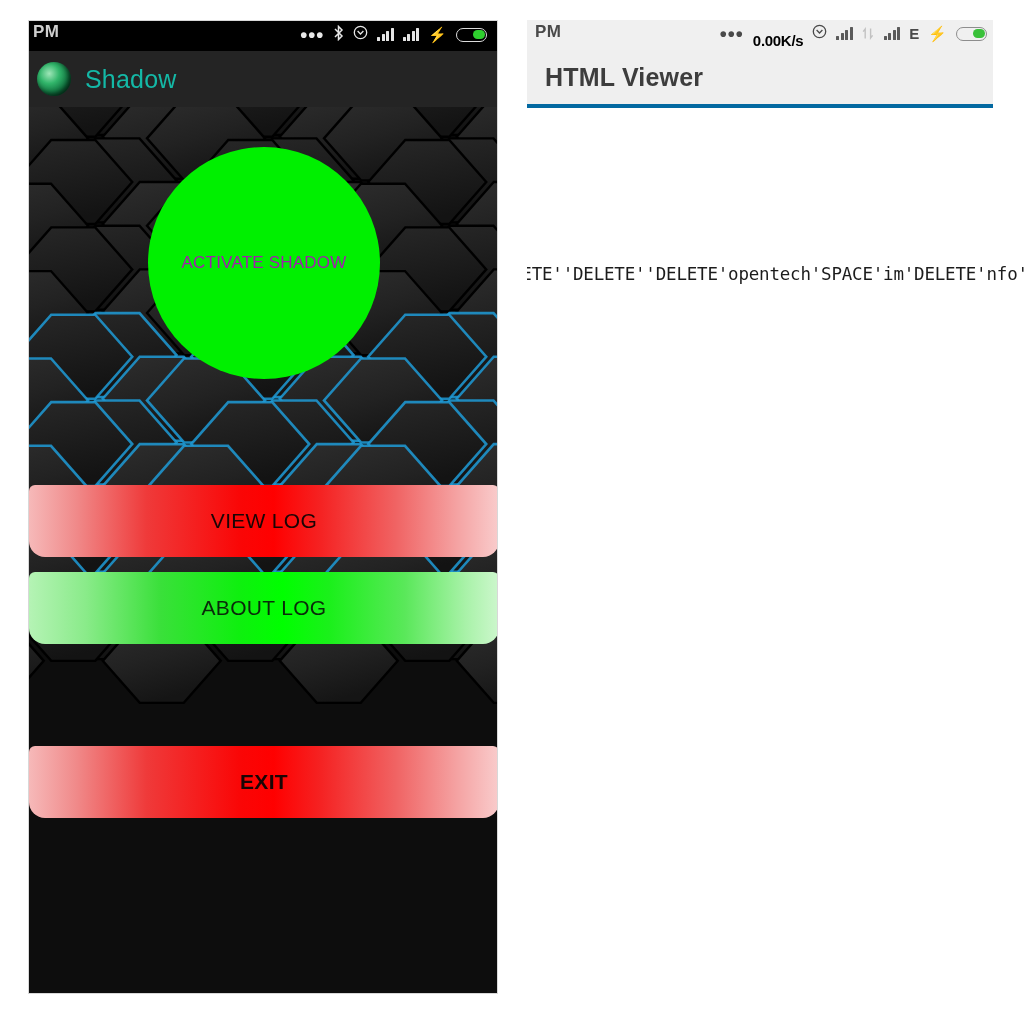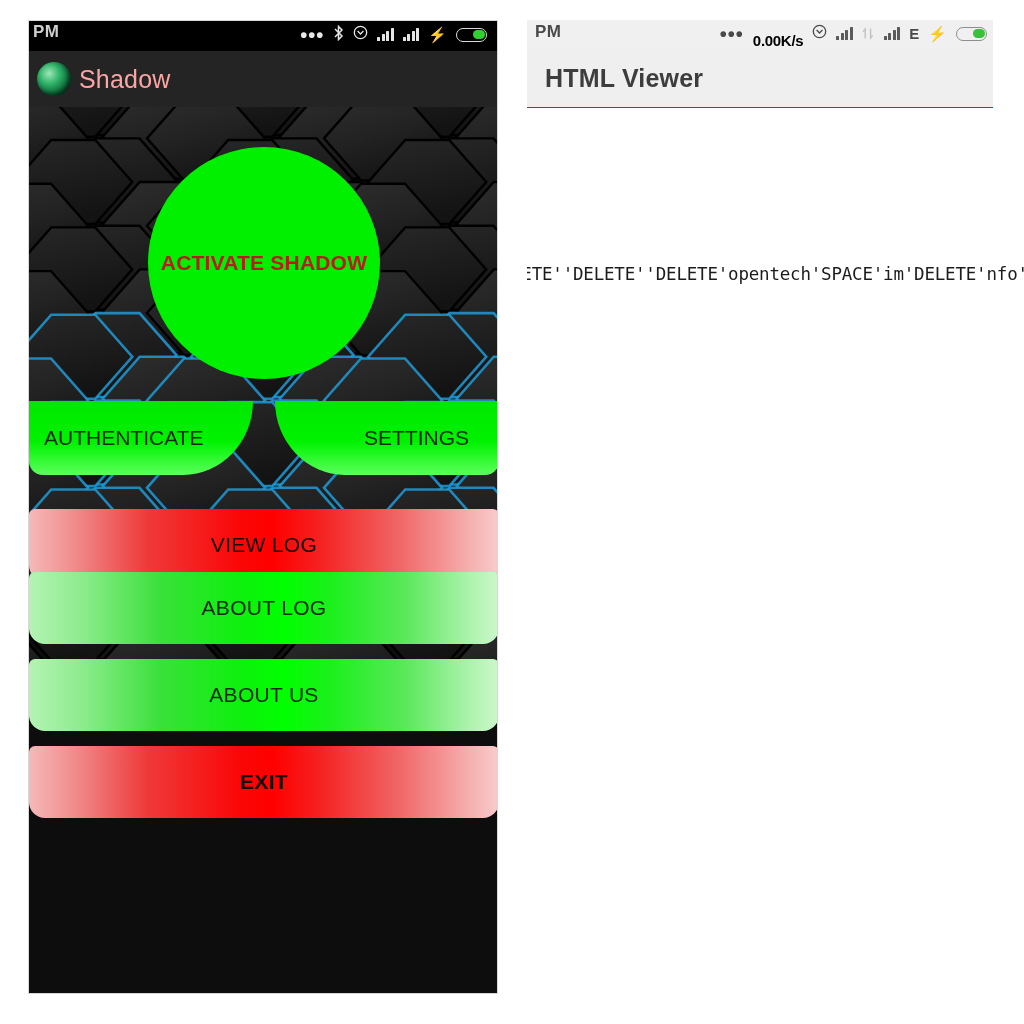--- a/index.html
+++ b/index.html
@@ -71,21 +71,21 @@
     position:relative; overflow:hidden; flex:none;
     box-shadow: inset -2px -2px 5px rgba(0,0,0,.6);
   }
   .app-logo span {
     position:absolute; left:-1px; top:11px; width:100%;
     text-align:center; font-size:8px; font-weight:bold; color:#eaffea;
     letter-spacing:.3px;
     margin-top:40px;
   }
   .app-title {
-    color:#fca5a5; font-size:25px; margin-left:8px; font-weight:400;
+    color:#14b8a6; font-size:25px; margin-left:14px; font-weight:400;
     letter-spacing:.2px;
   }
 
   
   #hexbg {
     position:absolute; left:0; top:30px; width:470px; height:944px;
     background:#161616;
     z-index:0;
   }
   #hexbg svg { display:block; width:100%; height:100%; }
@@ -100,21 +100,21 @@
     position:absolute; left:0; top:0; width:470px; height:300px;
   }
   .activate-circle {
     position:absolute; left:50%; transform:translateX(-50%);
     top: 40px;
     width: 232px; height: 232px; border-radius:50%;
     background: #00f000;
     display:flex; align-items:center; justify-content:center;
   }
   .activate-circle span {
-    color:#b91c1c; font-size:21px; letter-spacing:.2px; white-space:nowrap;font-weight:bold;
+    color:#a21caf; font-size:17px; letter-spacing:.2px; white-space:nowrap;
   }
 
   
   .split-row {
     position:absolute; left:0; top:294px; width:470px; height:74px;
   }
   .split-btn {
     position:absolute; top:0; height:74px;
     background: linear-gradient(180deg,#00e800 0%, #00f200 55%, #5cff5c 100%);
     display:flex; align-items:center;
@@ -168,21 +168,21 @@
     color:#4a4a4a; margin-top:-8px; font-size:17px;
   }
   .statusbar-light .sb-dots { color:#4a4a4a; }
   .statusbar-light .bars i { background:#5a5a5a; }
   .statusbar-light .battery { border-color:#8d8d8d; }
   .statusbar-light .battery::after { background:#3ac13a; }
   .statusbar-light .bolt { color:#4a4a4a; }
   .viewer-header {
     height: 58px; width:100%;
     background:#efefef;
-    border-bottom:1px solid #0369a1;
+    border-bottom:4px solid #0369a1;
     display:flex; align-items:center;
     padding-left: 18px; box-sizing:border-box;
   }
   .viewer-title {
     color:#3d3d3d; font-size:25px; font-weight:bold; letter-spacing:.2px;
   }
   
   #code-line {
     position:absolute; left:527px; top:258px;
     width: 497px; height: 32px;
@@ -401,40 +401,29 @@
     </div>
 
     <div id="content">
 
       <div class="circle-wrap">
         <div class="activate-circle">
           <span>ACTIVATE SHADOW</span>
         </div>
       </div>
 
-      <div class="split-row">
-        <div class="split-btn left">
-          <span>AUTHENTICATE</span>
-        </div>
-        <div class="split-btn right">
-          <span>SETTINGS</span>
-        </div>
-      </div>
-
-      <div class="bar-btn bar-red" style="top:378px;margin-top:24px;">
+
+      <div class="bar-btn bar-red" style="top:378px;">
         <span>VIEW LOG</span>
       </div>
 
       <div class="bar-btn bar-green" style="top:465px;">
         <span>ABOUT LOG</span>
       </div>
 
-      <div class="bar-btn bar-green" style="top:552px;">
-        <span>ABOUT US</span>
-      </div>
 
       <div class="bar-btn bar-red" style="top:639px;font-weight:bold;">
         <span>EXIT</span>
       </div>
 
     </div>
   </div>
 
   <div id="right-panel">
     <div class="statusbar-light">

